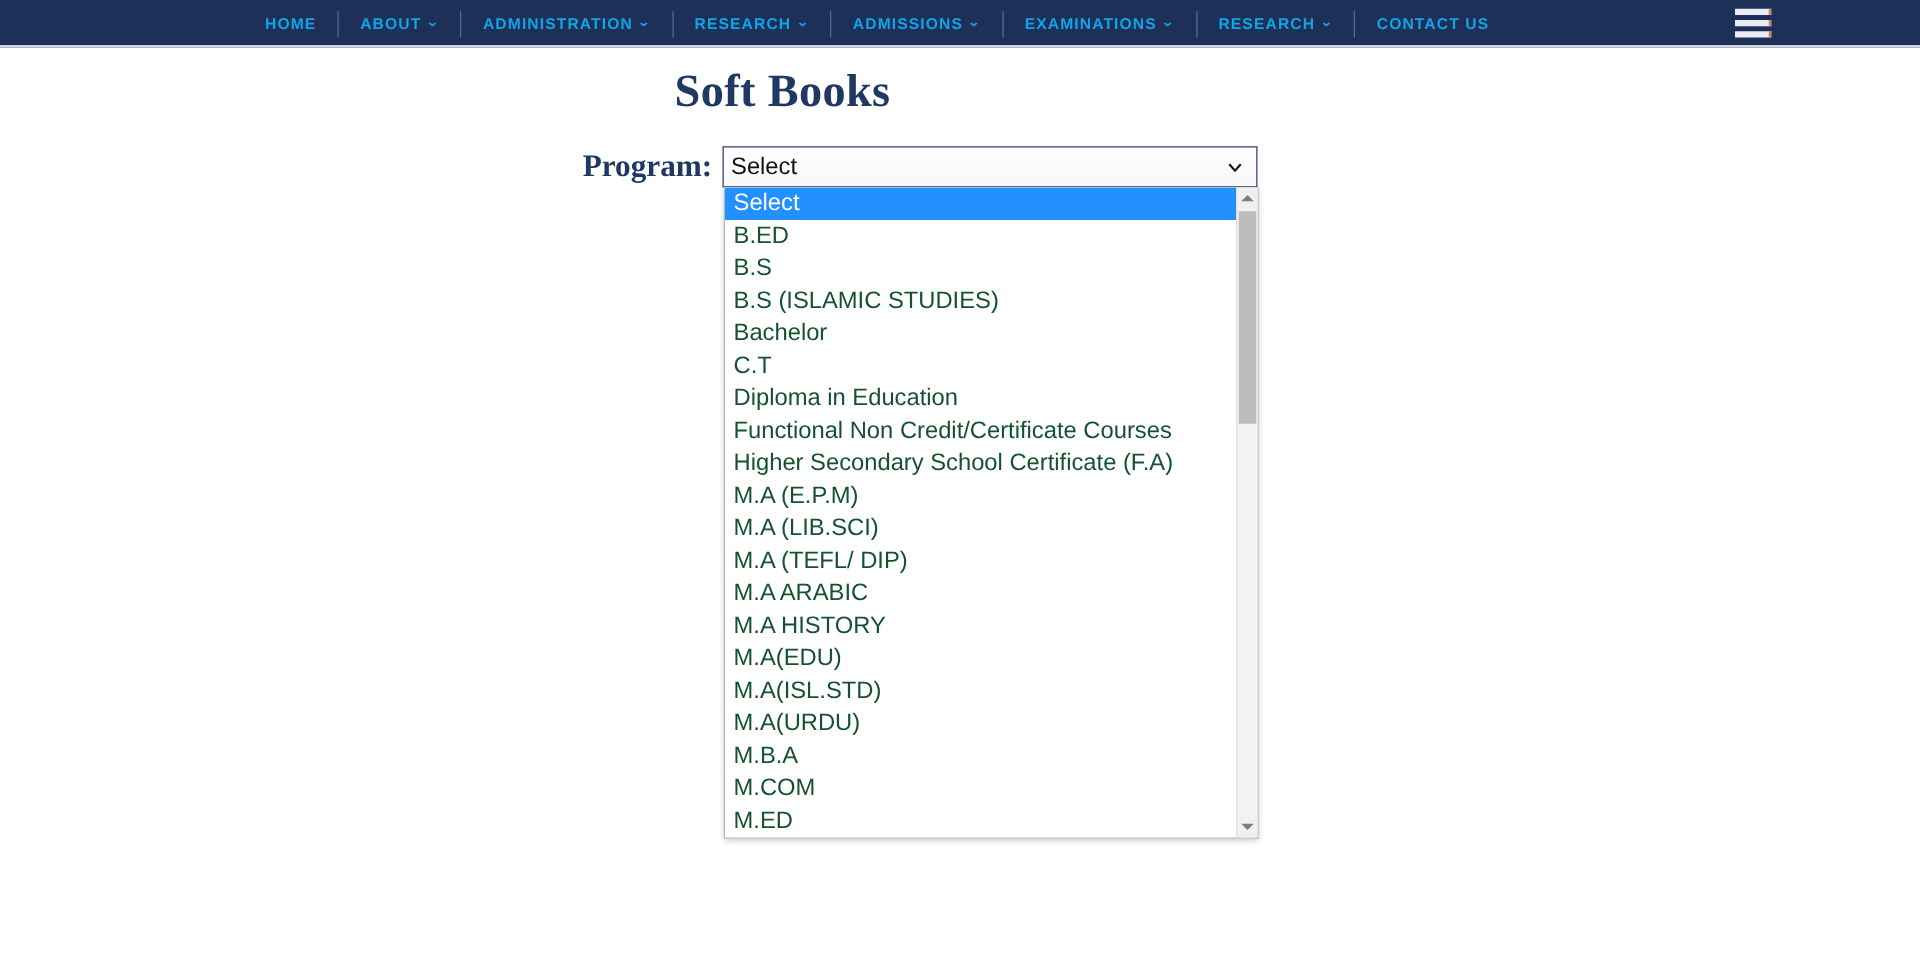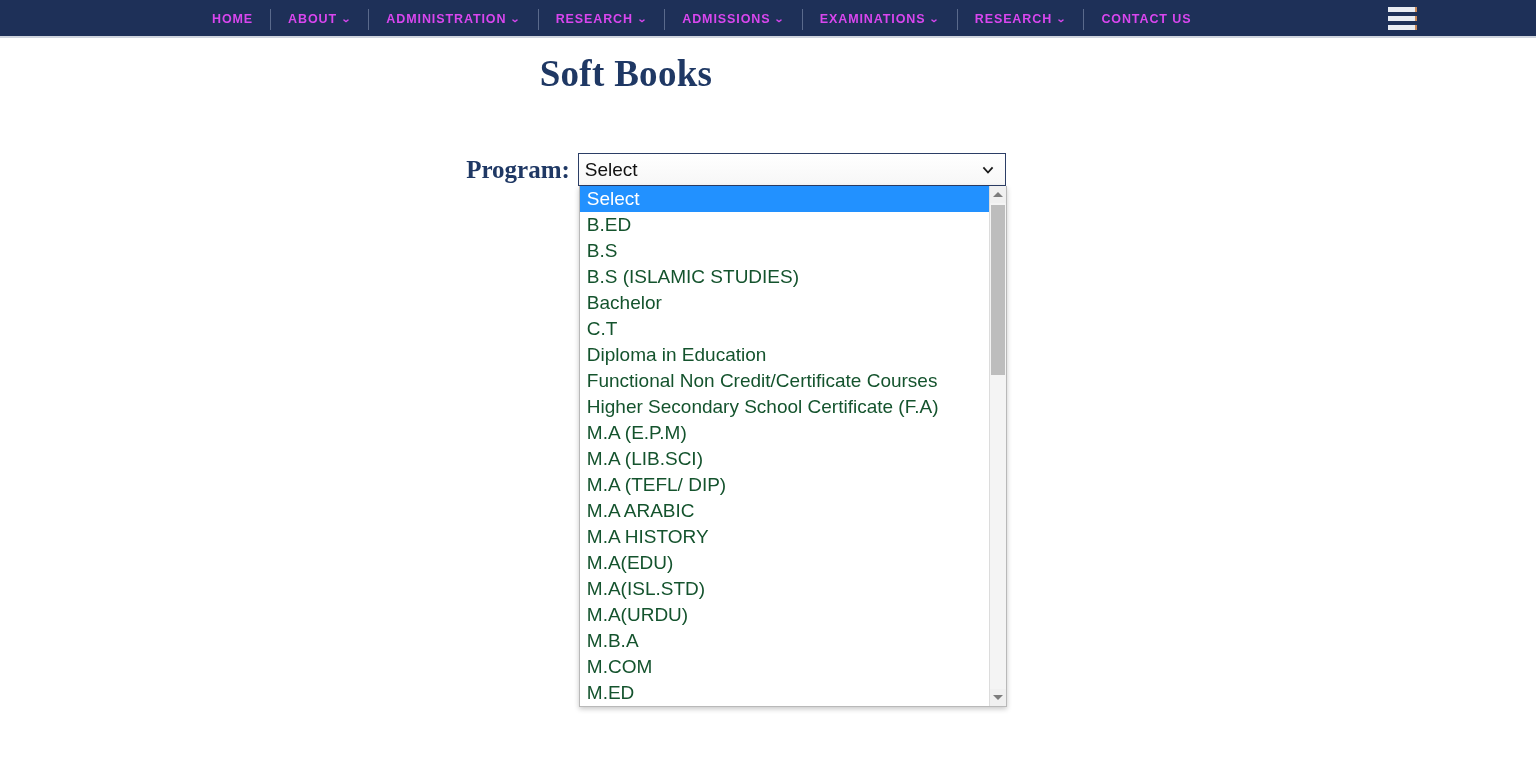--- a/index.html
+++ b/index.html
@@ -32,21 +32,21 @@
     left: 195px;
     top: 0;
     height: 38px;
     display: flex;
     align-items: center;
   }
   .nav-item {
     display: flex;
     align-items: center;
     gap: 5px;
-    color: #d946ef;
+    color: #0ea5e9;
     font-family: "Liberation Sans", sans-serif;
     font-size: 12.5px;
     font-weight: bold;
     letter-spacing: 0.9px;
     padding: 0 17px;
     white-space: nowrap;
     cursor: pointer;
     height: 21px;
     line-height: 21px;
     box-sizing: border-box;
@@ -97,21 +97,20 @@
 
   
   .form-row {
     position: absolute;
     top: 117px;
     left: 0;
     width: 1472px;
     display: flex;
     justify-content: center;
     align-items: flex-end;
-    margin-top: 36px;
   }
   .field-label {
     font-family: "Liberation Serif", serif;
     font-size: 25px;
     font-weight: bold;
     color: #1f3864;
     line-height: 33px;
     margin-right: 8px;
     white-space: nowrap;
   }

